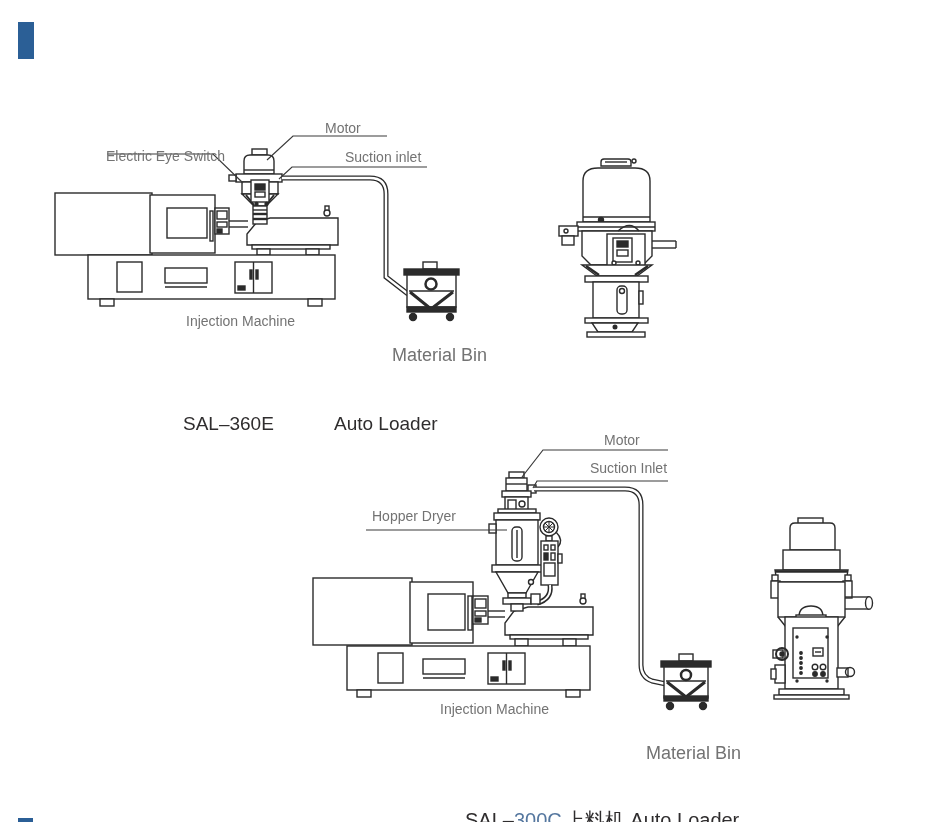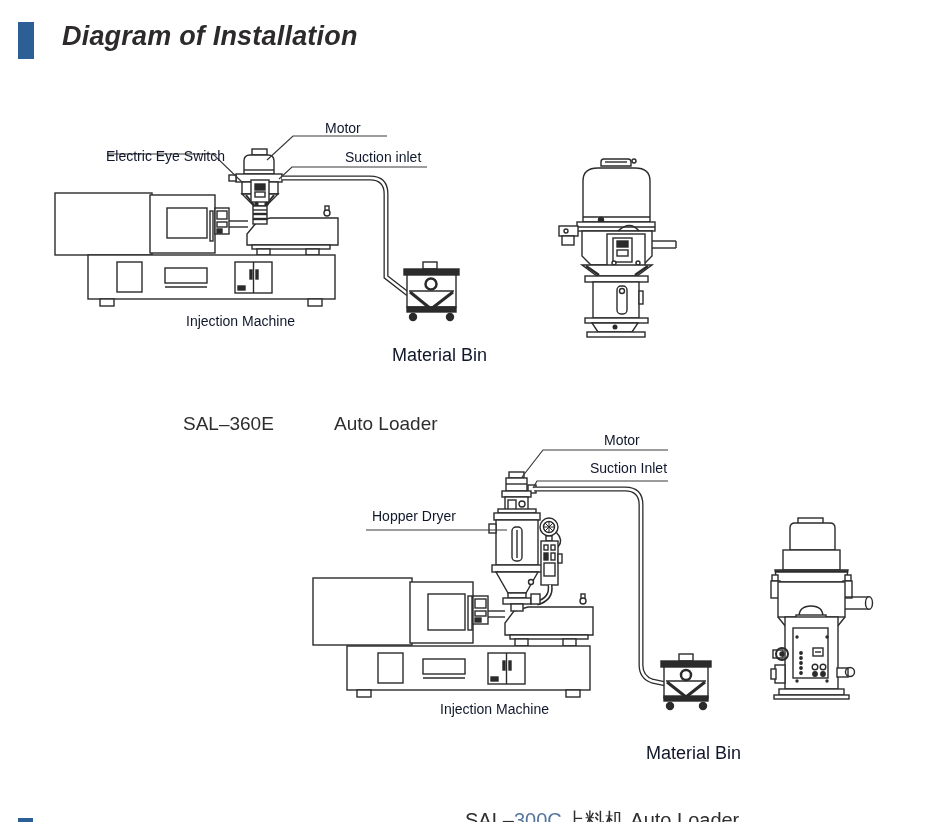--- a/index.html
+++ b/index.html
@@ -5,35 +5,34 @@
   html,body{margin:0;padding:0;background:#ffffff;}
   .page{
     position:relative;width:928px;height:822px;background:#ffffff;
     font-family:"Liberation Sans", sans-serif;color:#2f2d2e;overflow:hidden;
   }
   .accent-bar{position:absolute;left:18px;top:22px;width:16px;height:37px;background:#2b5f96;}
   .page-title{
     position:absolute;left:62px;top:21px;font-size:27px;font-weight:bold;font-style:italic;
     color:#2d2a2b;letter-spacing:.2px;
   }
-  .lbl{position:absolute;font-size:14px;color:#0f172a;white-space:nowrap;}
+  .lbl{position:absolute;font-size:14px;color:#737373;white-space:nowrap;}
   .lbl-sm{font-size:18px;}
   .cap{position:absolute;font-size:19px;color:#2f2d2e;white-space:nowrap;margin-top:20px;}
   .cap-bottom{font-size:20px;}
   .model-blue{color:#55779f;}
   svg{position:absolute;overflow:visible;}
   .chip-bottom{position:absolute;left:18px;top:818px;width:15px;height:6px;background:#2b5f96;}
 </style>
 </head>
 <body>
 
 <div class="page">
 
   <div class="accent-bar"></div>
-  <div class="page-title">Diagram of Installation</div>
 
   <svg style="left:40px;top:110px;" width="700" height="240" viewBox="0 0 700 240">
 
     <g stroke="#2b2b2b" stroke-width="1.4" fill="#fff">
       <rect x="15" y="83" width="97" height="62"></rect>
       <rect x="110" y="85" width="65" height="58"></rect>
       <rect x="127" y="98" width="40" height="30"></rect>
       <rect x="170" y="101" width="3" height="30"></rect>
       <rect x="175" y="98" width="14" height="26"></rect>
       <rect x="177" y="101" width="10" height="8"></rect>

